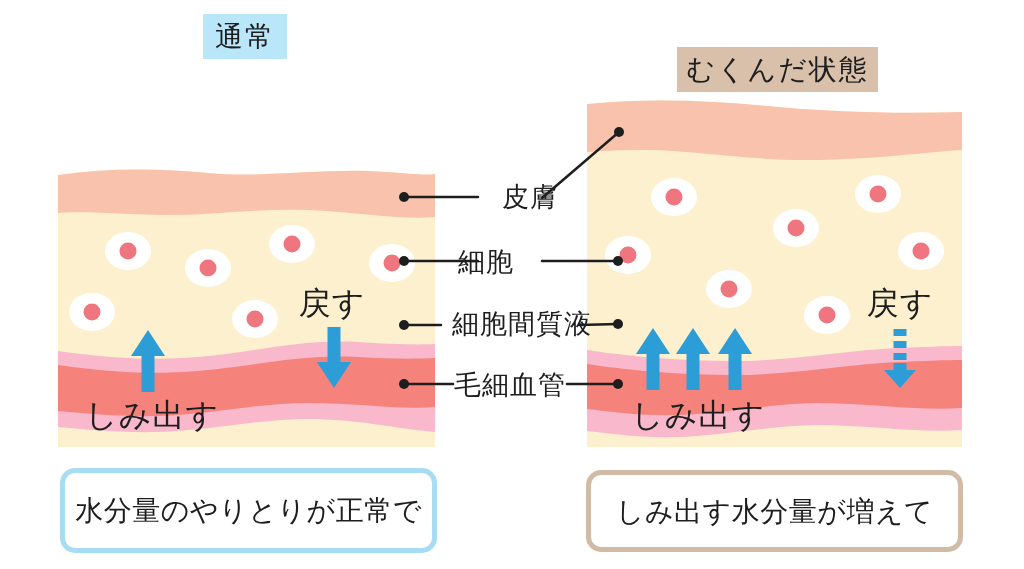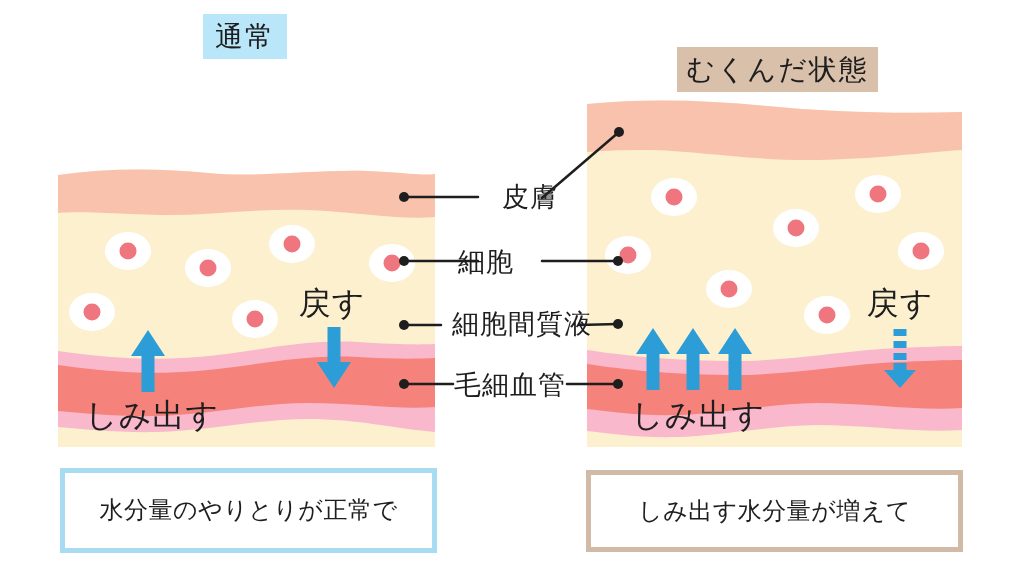--- a/index.html
+++ b/index.html
@@ -30,21 +30,21 @@
   .center-label{
     transform:translateX(-50%);font-size:27px;letter-spacing:1px;line-height:1.05;
     white-space:nowrap;color:var(--text,#1e1e1e);
   }
   .flow-label{
     transform:translateX(-50%);font-size:32px;letter-spacing:1px;line-height:1.05;
     white-space:nowrap;color:var(--text,#1e1e1e);
   }
   .caption-box{
     background:#fff;display:flex;flex-direction:column;align-items:center;justify-content:center;
-    text-align:center;font-size:24px;line-height:33px;letter-spacing:0.5px;color:var(--text,#1e1e1e);
+    text-align:center;font-size:28px;line-height:33px;letter-spacing:0.5px;color:var(--text,#1e1e1e);border-radius:15px;
   }
   #caption-left{left:60px;top:468px;width:367px;height:75px;border:5px solid var(--caption-left-border,#a8dcf2);}
   #caption-right{left:586px;top:470px;width:367px;height:72px;border:5px solid var(--caption-right-border,#d2bba6);}
 </style>
 </head>
 <body>
 
 <div id="canvas">
 
   <div id="title-left" class="abs title-box">

